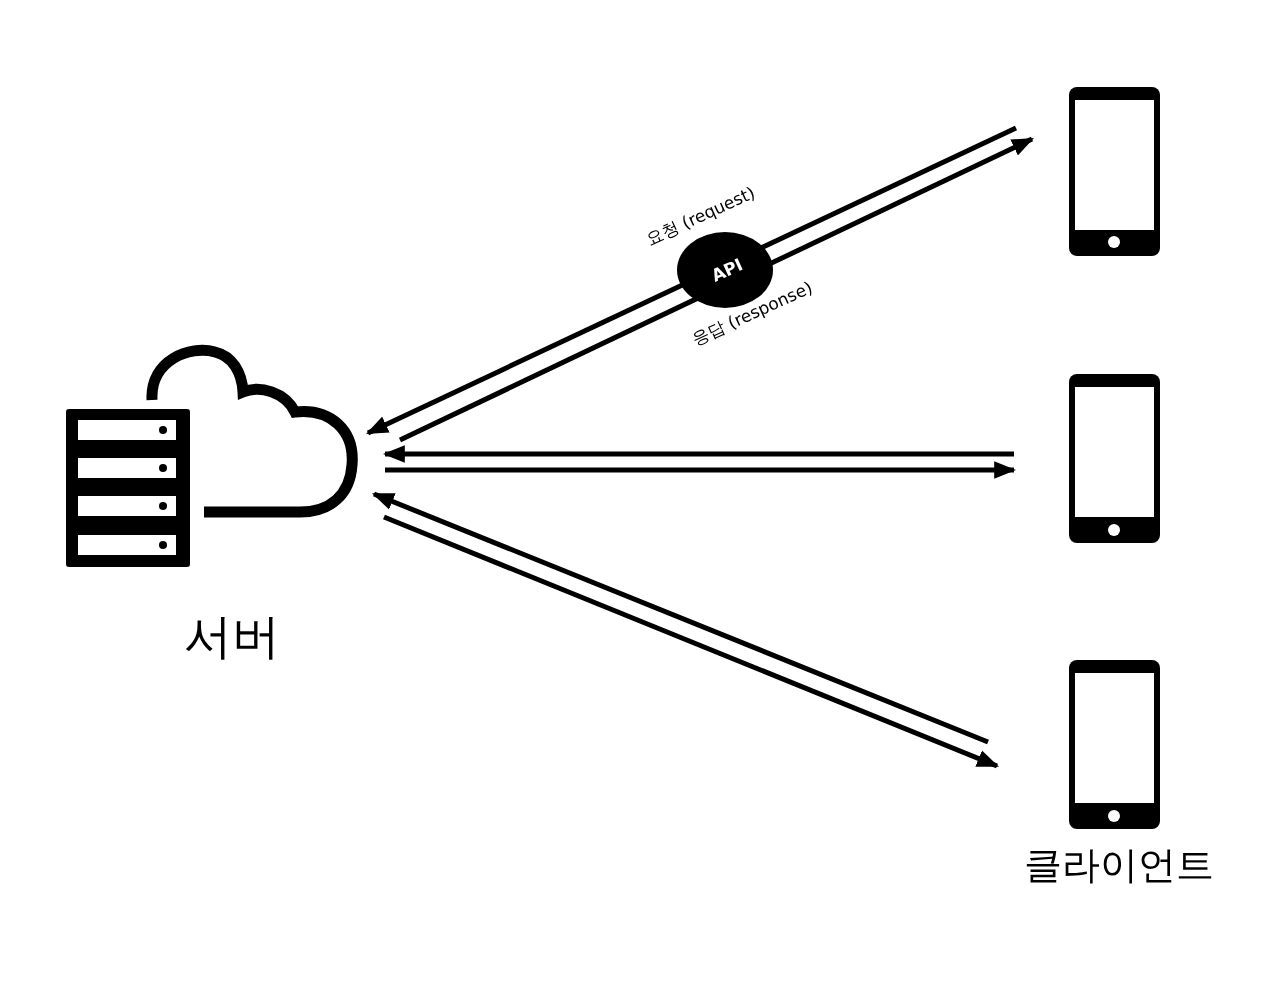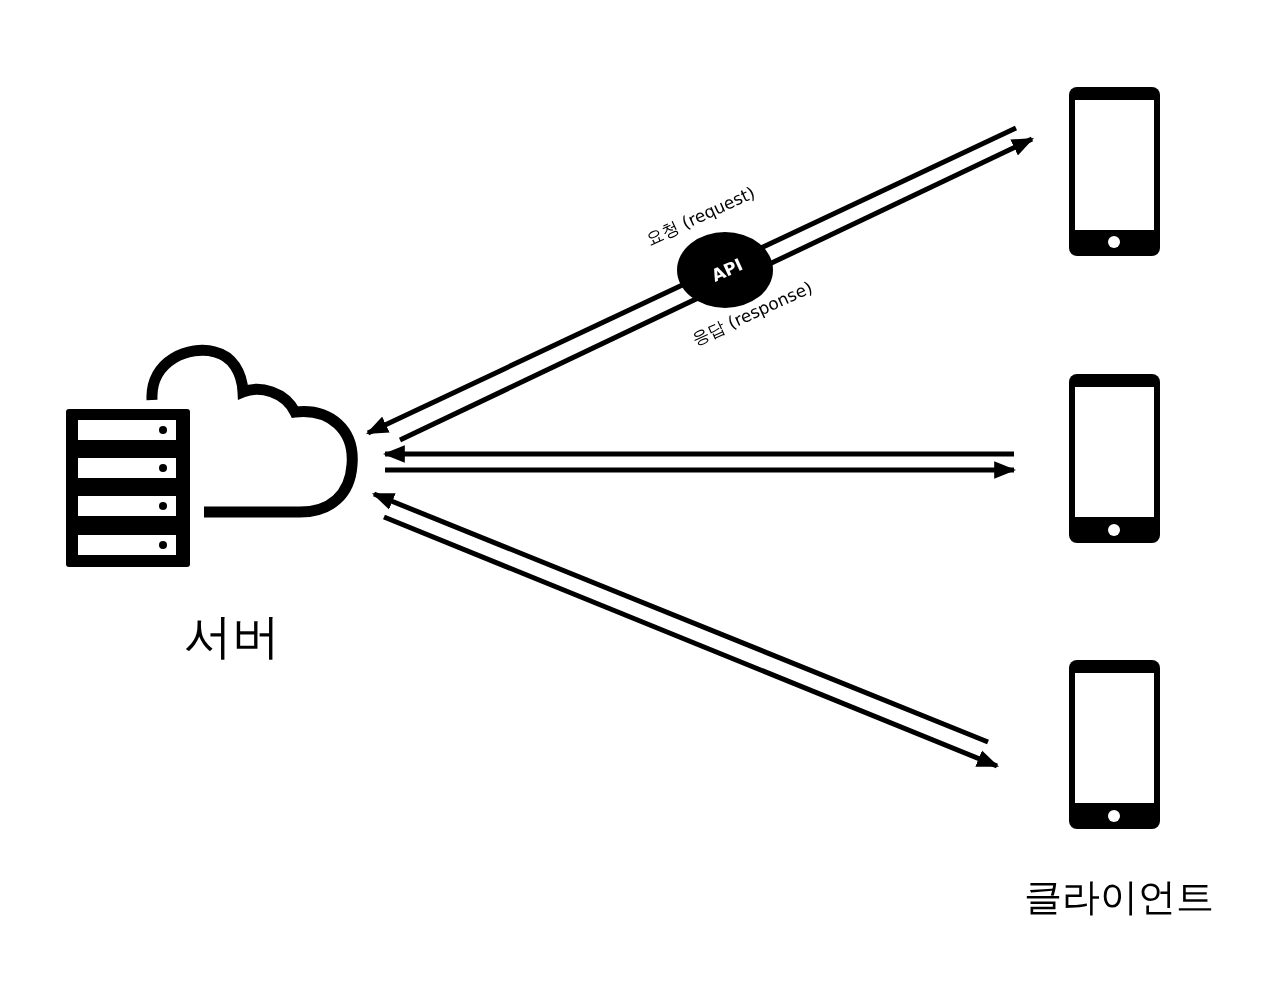--- a/index.html
+++ b/index.html
@@ -1,20 +1,20 @@
 <!DOCTYPE html>
 <html><head>
   <meta charset="utf-8">
   <style>
     html, body { margin: 0; padding: 0; background: #ffffff; }
     body { width: 1280px; height: 983px; position: relative; overflow: hidden; font-family: "DejaVu Sans", sans-serif; }
     #diagram { position: absolute; left: 0; top: 0; }
     .label { position: absolute; color: #000; white-space: nowrap; }
     #server-label { left: 184px; top: 590px; font-size: 48px; margin-top: 15px; }
-    #client-label { left: 1024px; top: 872px; font-size: 38px; }
+    #client-label { left: 1024px; top: 840px; font-size: 38px; }
     .rot { position: absolute; font-size: 17px; transform-origin: left bottom; transform: rotate(-24.5deg); white-space: nowrap; }
     #req-label { left: 652px; top: 228px; }
     #res-label { left: 698px; top: 328px; }
     #api-text { position: absolute; left: 711px; top: 260px; font-size: 17px; color: #fff; transform: rotate(-24.5deg); font-weight: bold; }
   </style>
 </head>
 <body>
 
 <svg id="diagram" width="1280" height="983" viewBox="0 0 1280 983">
   <defs>

